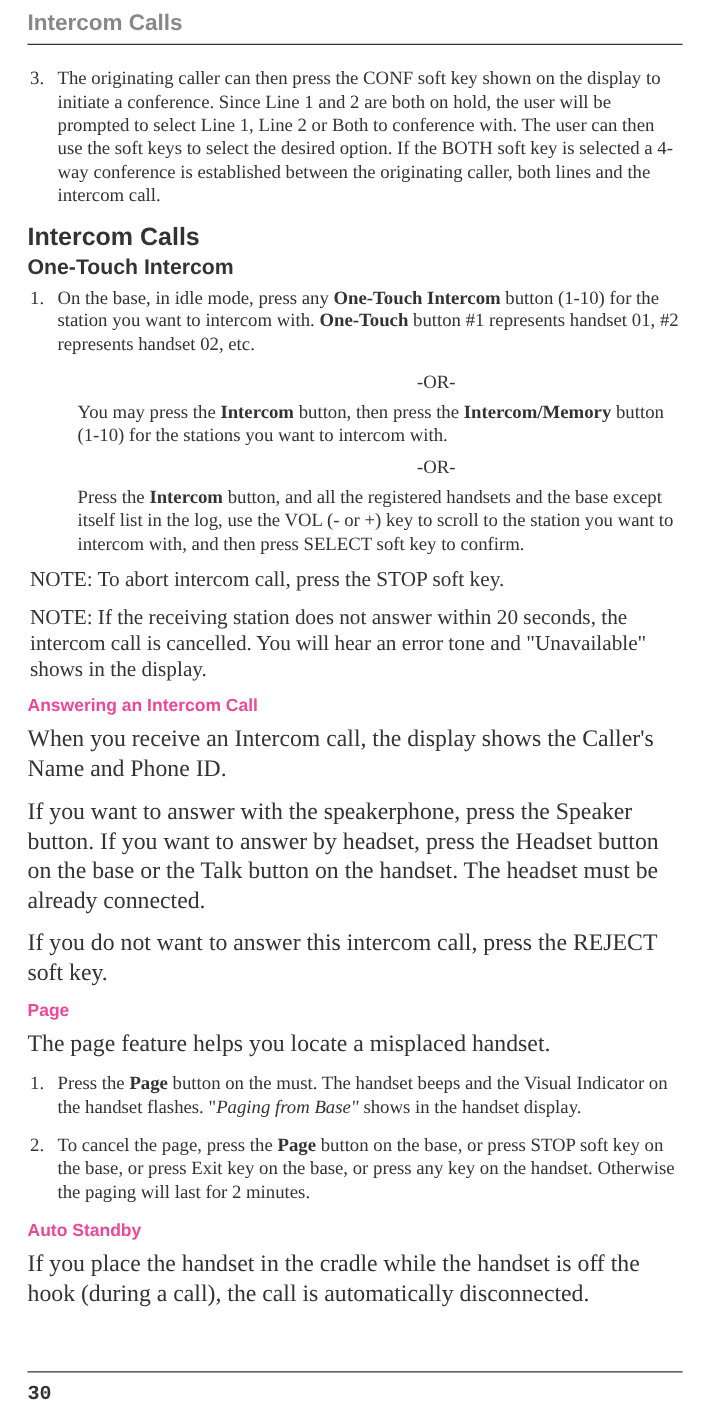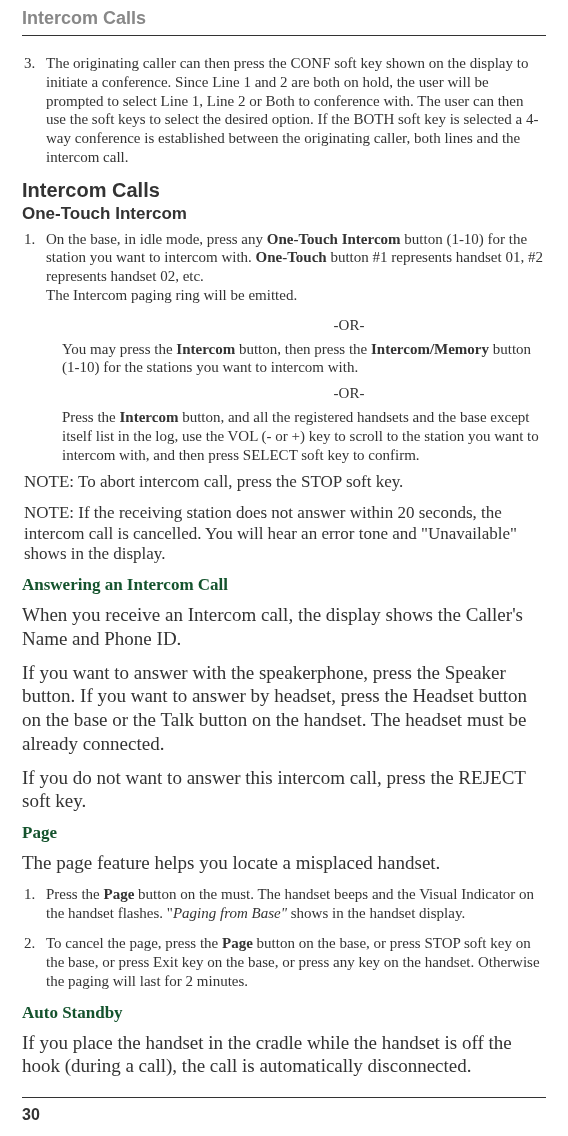--- a/index.html
+++ b/index.html
@@ -48,24 +48,24 @@
     }
     .section-h2 {
       font-family: Arial, Helvetica, sans-serif;
       font-weight: bold;
       font-size: 17px;
       color: #333;
       margin-top: 2px;
       margin-bottom: 6px;
     }
     .section-h2b {
-      font-family: Liberation Serif, serif;
+      font-family: Liberation Sans, sans-serif;
       font-weight: bold;
-      font-size: 17px;
-      color: #14532d;
+      font-size: 14px;
+      color: #ec4899;
       margin-top: 6px;
       margin-bottom: 8px;
     }
     .para {
       font-size: 19px;
       line-height: 1.25;
       margin-bottom: 10px;
     }
     .or-sep {
       font-size: 15px;
@@ -83,21 +83,21 @@
       line-height: 1.22;
       margin-bottom: 10px;
       margin-left: 2px;
     }
     .bold { font-weight: bold; }
     .italic { font-style: italic; }
     .page-num {
       position: absolute;
       bottom: 12px;
       left: 22px;
-      font-family: Liberation Sans, sans-serif;
+      font-family: Liberation Mono, monospace;
       font-weight: bold;
       font-size: 16px;
       color: #333;
     }
     .footer-line {
       position: absolute;
       bottom: 38px;
       left: 22px;
       right: 22px;
       border-top: 1px solid #333;
@@ -113,21 +113,20 @@
   <div class="step-body">The originating caller can then press the CONF soft key shown on the display to initiate a conference. Since Line 1 and 2 are both on hold, the user will be prompted to select Line 1, Line 2 or Both to conference with. The user can then use the soft keys to select the desired option. If the BOTH soft key is selected a 4-way conference is established between the originating caller, both lines and the intercom call.</div>
 </div>
 
 <div class="section-h1">Intercom Calls</div>
 <div class="section-h2">One-Touch Intercom</div>
 
 <div class="step-item">
   <div class="step-num">1.</div>
   <div class="step-body">
     <span>On the base, in idle mode, press any </span><span class="bold">One-Touch Intercom</span><span> button (1-10) for the station you want to intercom with. </span><span class="bold">One-Touch</span><span> button #1 represents handset 01, #2 represents handset 02, etc.</span><br>
-    <span>The Intercom paging ring will be emitted.</span>
   </div>
 </div>
 
 <div class="or-sep">-OR-</div>
 
 <div class="sub-para">
   <span>You may press the </span><span class="bold">Intercom</span><span> button, then press the </span><span class="bold">Intercom/Memory</span><span> button (1-10) for the stations you want to intercom with.</span>
 </div>
 
 <div class="or-sep">-OR-</div>

